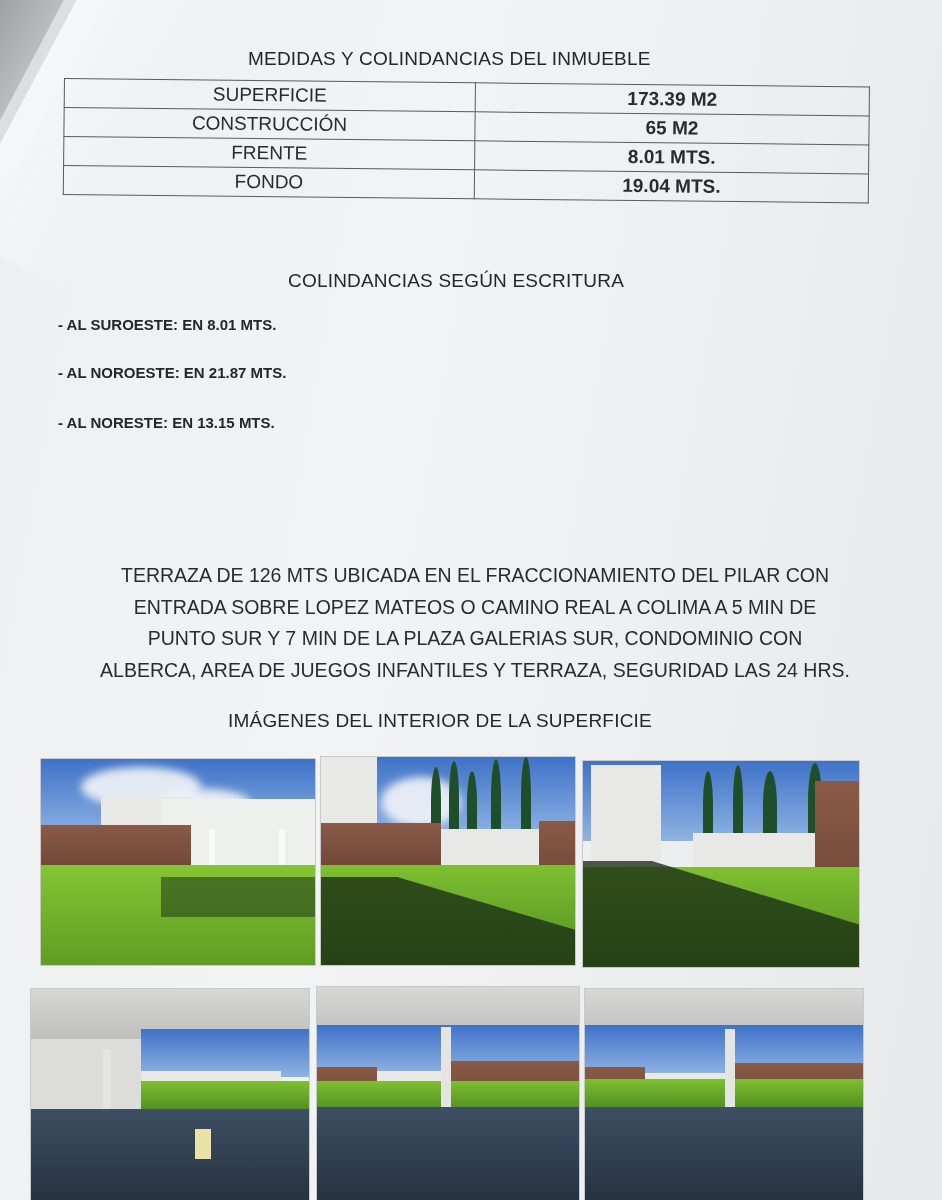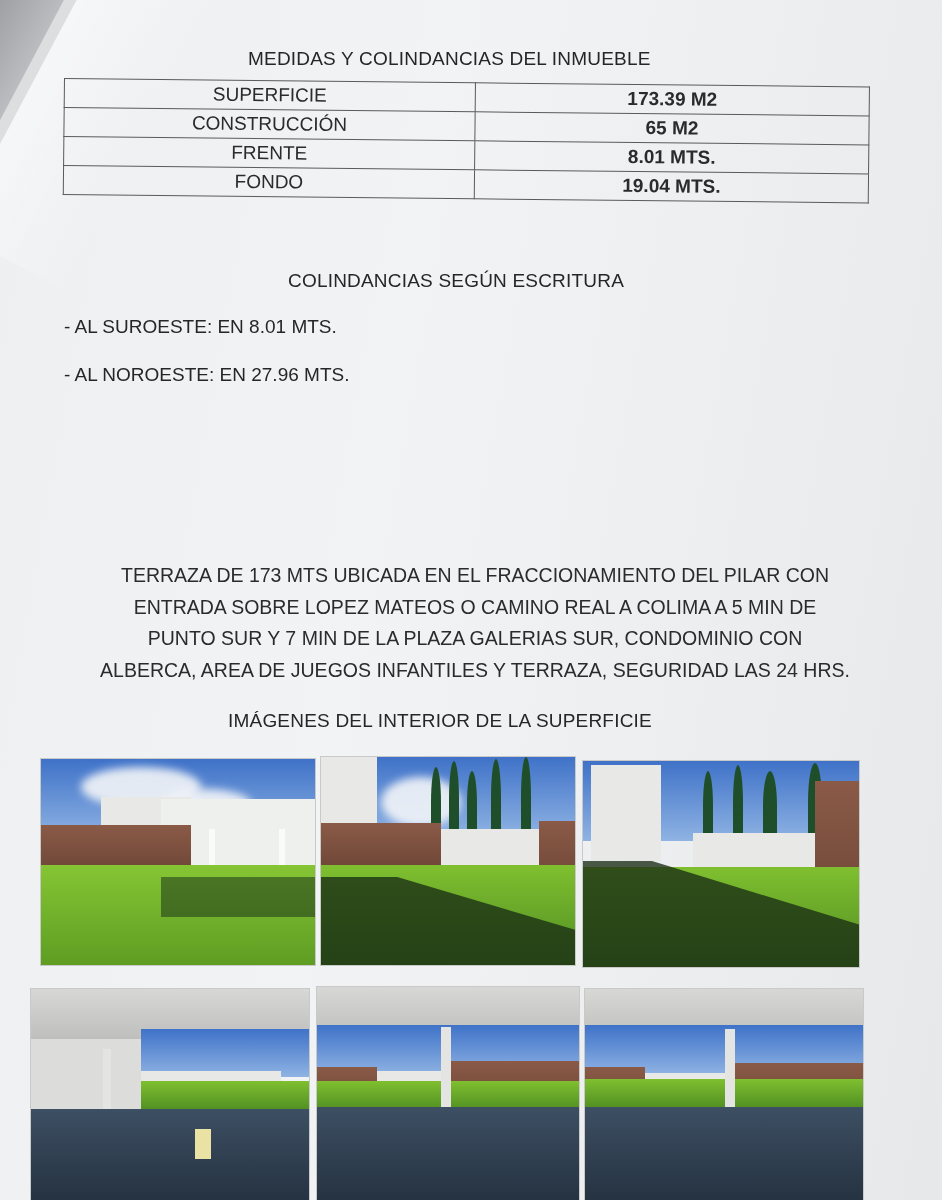--- a/index.html
+++ b/index.html
@@ -31,21 +31,21 @@
     position:absolute; left:64px; top:78px; width:806px;
     border-collapse:collapse; transform:rotate(0.6deg); transform-origin:left top;
   }
   table.measures td {
     border:1.5px solid #5a5a5e; height:28px; font-size:19px; text-align:center;
     padding:0; color:#2b2b2e;
   }
   table.measures td.lbl { width:410px; }
   table.measures td.val { font-weight:bold; }
   .bound {
-    position:absolute; left:64px; font-weight:normal; font-size:19px; color:#262628; white-space:nowrap;
+    position:absolute; left:58px; font-weight:bold; font-size:15px; color:#262628; white-space:nowrap;
   }
   .desc {
     position:absolute; left:60px; top:560px; width:830px;
     text-align:center; font-size:19.5px; line-height:31.5px; color:#2b2b2e;
   }
   .photo {
     position:absolute; overflow:hidden; border:1px solid #c9c9c9;
   }
   .sky { position:absolute; left:0; right:0; top:0; background:linear-gradient(180deg,#3f72c8,#8fb3e3); }
   .cloud { position:absolute; background:#f3f5f8; border-radius:50%; filter:blur(4px); opacity:0.9; }
@@ -83,24 +83,25 @@
     </tr>
     <tr>
       <td class="lbl">FONDO</td>
       <td class="val">19.04 MTS.</td>
     </tr>
   </tbody>
     </table>
 
   <div class="h" style="left:288px;top:270px;">COLINDANCIAS SEGÚN ESCRITURA</div>
   <div class="bound" style="top:316px;">- AL SUROESTE: EN 8.01 MTS.</div>
-  <div class="bound" style="top:364px;">- AL NOROESTE: EN 27.96 MTS.</div>
+  <div class="bound" style="top:364px;">- AL NOROESTE: EN 21.87 MTS.</div>
+  <div class="bound" style="top:414px;">- AL NORESTE: EN 13.15 MTS.</div>
 
   <div class="desc">
-    <div>TERRAZA DE 173 MTS UBICADA EN EL FRACCIONAMIENTO DEL PILAR CON</div>
+    <div>TERRAZA DE 126 MTS UBICADA EN EL FRACCIONAMIENTO DEL PILAR CON</div>
     <div>ENTRADA SOBRE LOPEZ MATEOS O CAMINO REAL A COLIMA A 5 MIN DE</div>
     <div>PUNTO SUR Y 7 MIN DE LA PLAZA GALERIAS SUR, CONDOMINIO CON</div>
     <div>ALBERCA, AREA DE JUEGOS INFANTILES Y TERRAZA, SEGURIDAD LAS 24 HRS.</div>
   </div>
 
   <div class="h" style="left:228px;top:710px;">IMÁGENES DEL INTERIOR DE LA SUPERFICIE</div>
 
   <div class="photo" style="left:40px;top:758px;width:274px;height:206px;">
     <div class="sky" style="height:80px;"></div>
     <div class="cloud" style="left:40px;top:8px;width:120px;height:40px;"></div>

